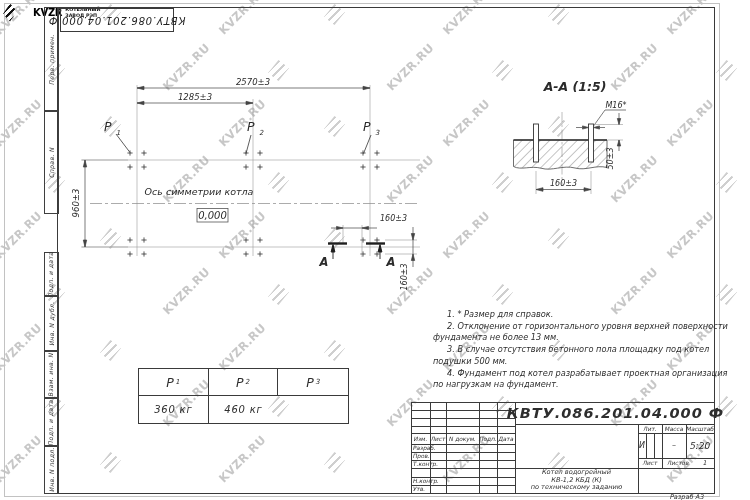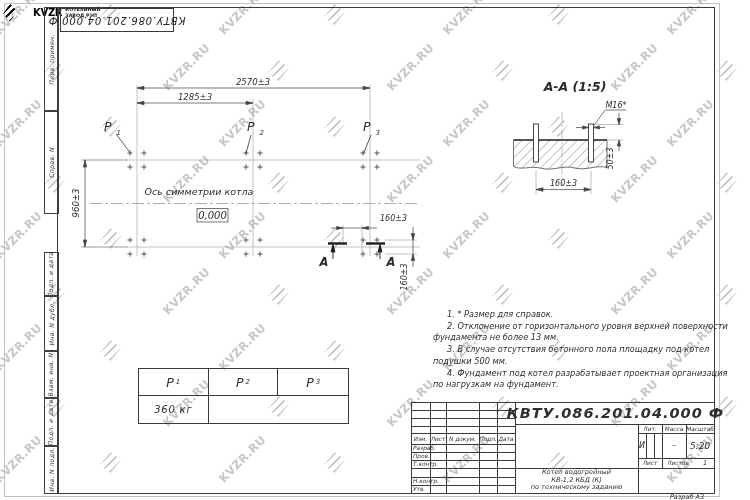--- a/index.html
+++ b/index.html
@@ -320,20 +320,21 @@
     </div>
   <div class="cell hd">
       <span>P</span>
       <sub>2</sub>
     </div>
   <div class="cell hd last">
       <span>P</span>
       <sub>3</sub>
     </div>
   <div class="cell val">360  кг</div>
+  <div class="cell val last">460  кг</div>
 </div>
 
 <div>
 
   <div class="hl" style="left:411px;top:402px;width:303px;"></div>
   <div class="hl" style="left:515px;top:424px;width:199px;"></div>
   <div class="hl" style="left:411px;top:410px;width:104px;"></div>
   <div class="hl" style="left:411px;top:418px;width:104px;"></div>
   <div class="hl" style="left:411px;top:426px;width:104px;"></div>
   <div class="hl" style="left:411px;top:433px;width:104px;"></div>

